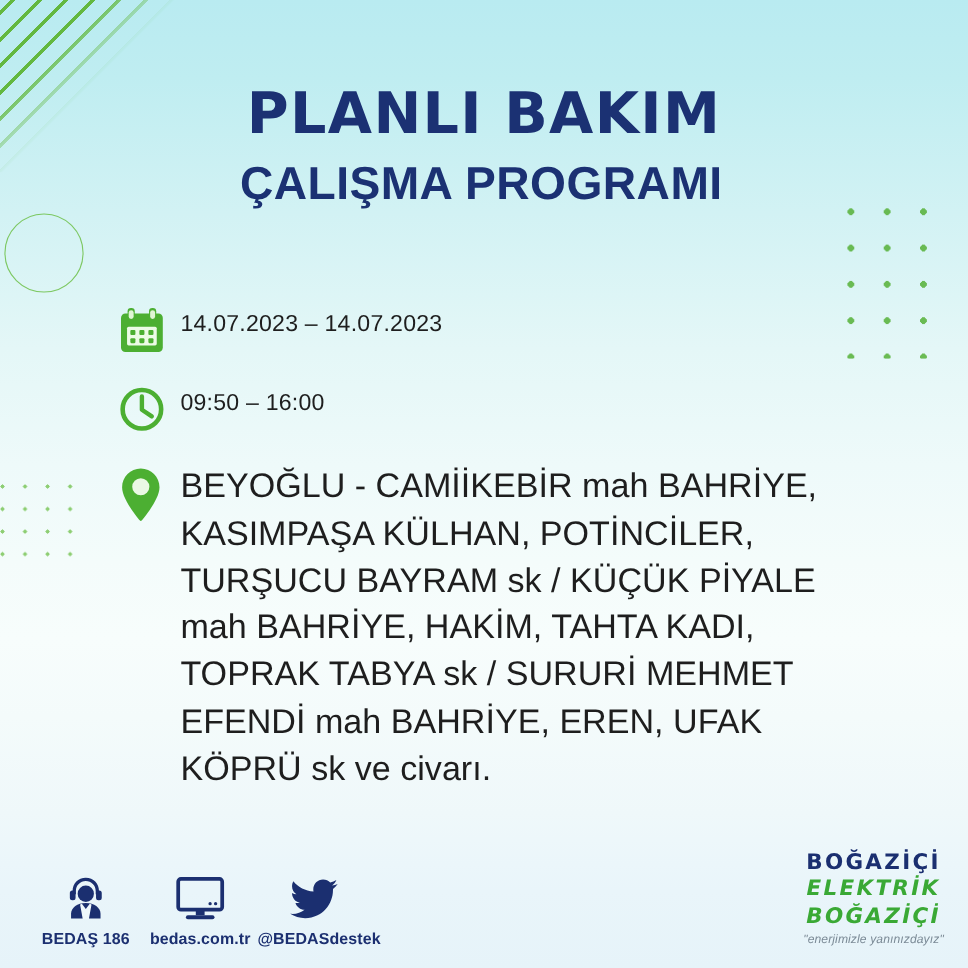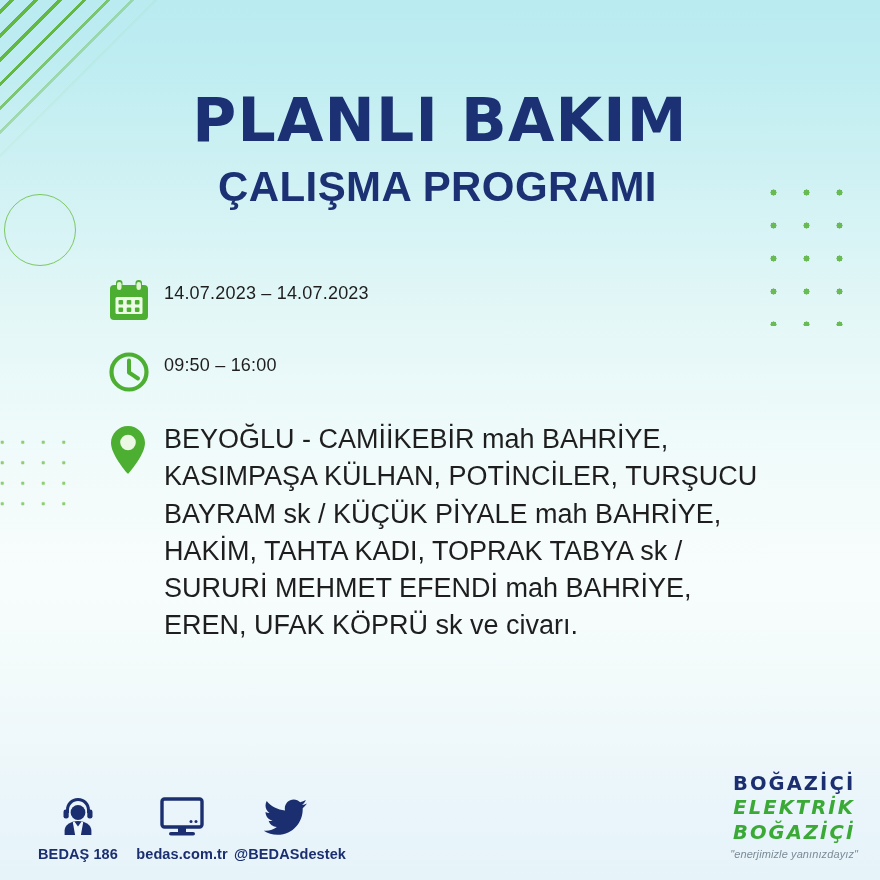--- a/index.html
+++ b/index.html
@@ -87,25 +87,25 @@
   .title-block {
     position: absolute;
     left: 0;
     top: 78px;
     width: 880px;
     text-align: center;
   }
   .title-main {
     font-family: "DejaVu Sans", sans-serif;
     font-weight: bold;
-    font-size: 60px;
+    font-size: 52px;
     letter-spacing: 1.2px;
     color: #1b3173;
     line-height: 1;
-    margin: 12px;
+    margin: 0;
     white-space: nowrap;
   }
   .title-sub {
     font-family: "Liberation Sans", sans-serif;
     font-weight: bold;
     font-size: 42px;
     letter-spacing: .4px;
     color: #1b3173;
     line-height: 1;
     margin: 16px 5px 0 0;
@@ -126,30 +126,30 @@
   }
   .row .ico {
     flex: 0 0 56px;
     height: 48px;
     display: flex;
     align-items: flex-start;
     justify-content: flex-start;
     padding-top: 2px;
   }
   .row .txt {
-    font-size: 18px;
+    font-size: 21px;
     color: #1e1e1e;
     line-height: 1.28;
     padding-top: 6px;
   }
   .row.date .txt, .row.time .txt { letter-spacing: .2px; }
   .row.addr { margin-bottom: 0; }
   .row.addr .ico { padding-top: 4px; }
   .row.addr .txt {
-    font-size: 27px;
+    font-size: 31px;
     line-height: 1.38;
     max-width: 610px;
     padding-top: 1px;
   }
 
   
   .footer {
     position: absolute;
     left: 26px;
     bottom: 18px;

